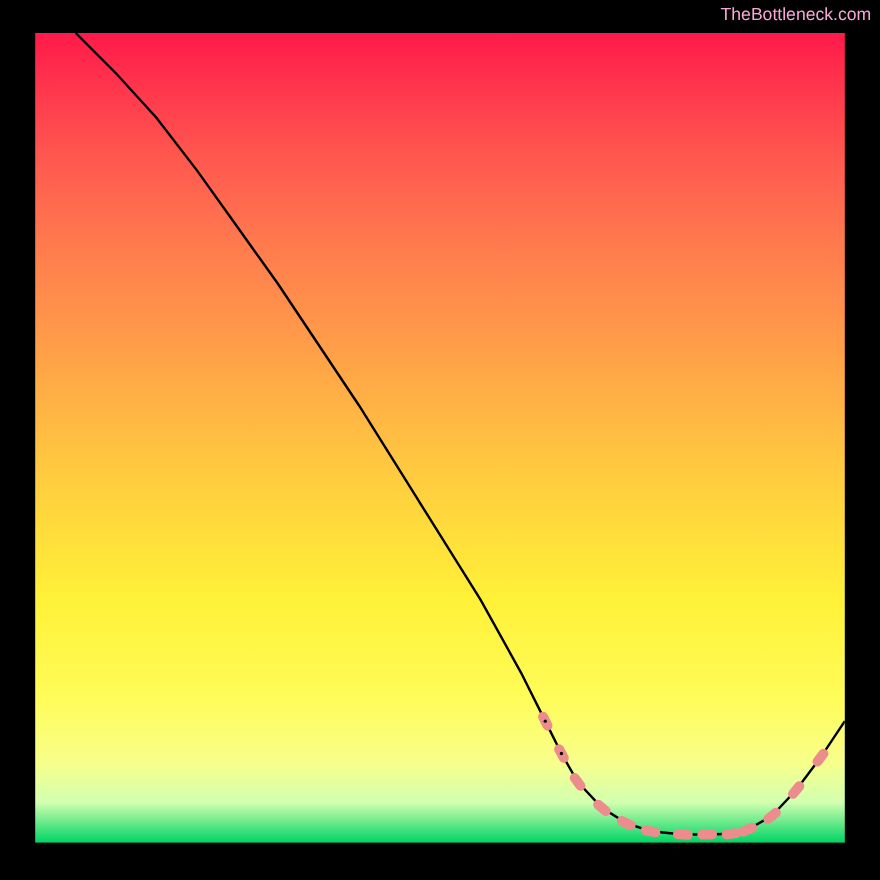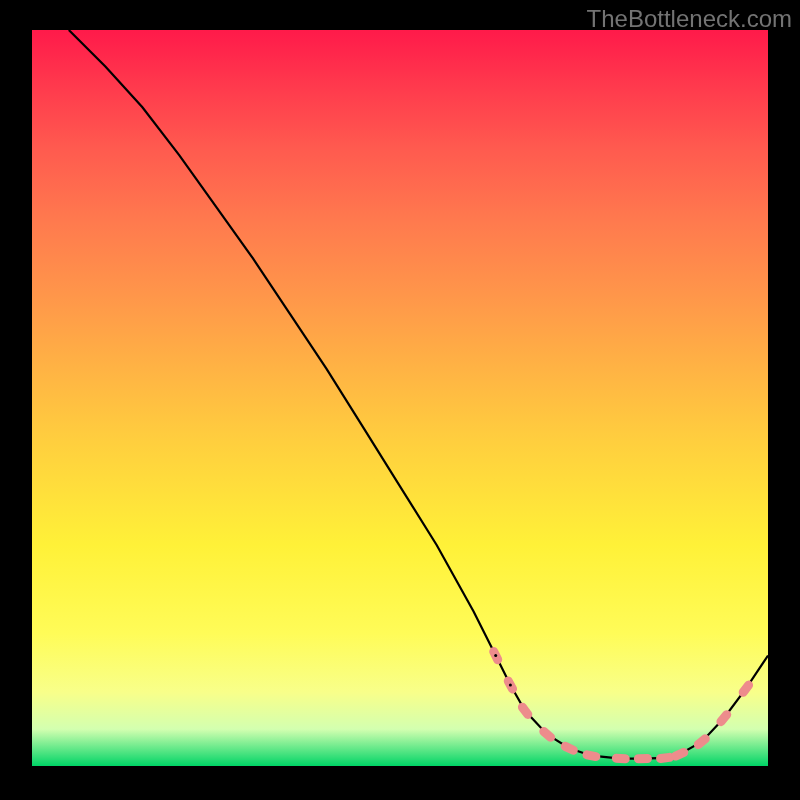--- a/index.html
+++ b/index.html
@@ -8,22 +8,22 @@
   .container {
     width: 800px;
     height: 800px;
     background: #000;
     position: relative;
   }
   .watermark {
     position: absolute;
     top: 5px;
     right: 8px;
-    color: #737373;
-    font-size: 24px;
+    color: #f9a8d4;
+    font-size: 16px;
     font-family: Arial, sans-serif;
     z-index: 10;
   }
   .plot-area {
     position: absolute;
     left: 32px;
     top: 30px;
     width: 736px;
     height: 736px;
     background: linear-gradient(to bottom,

